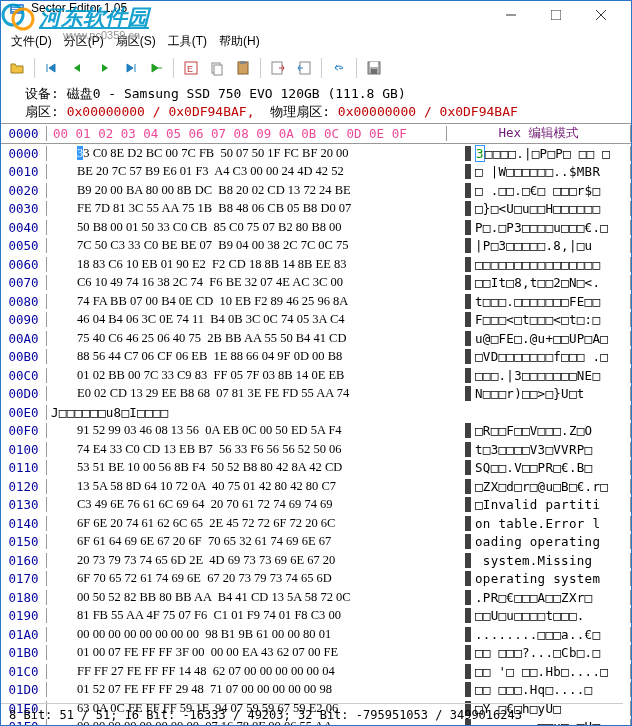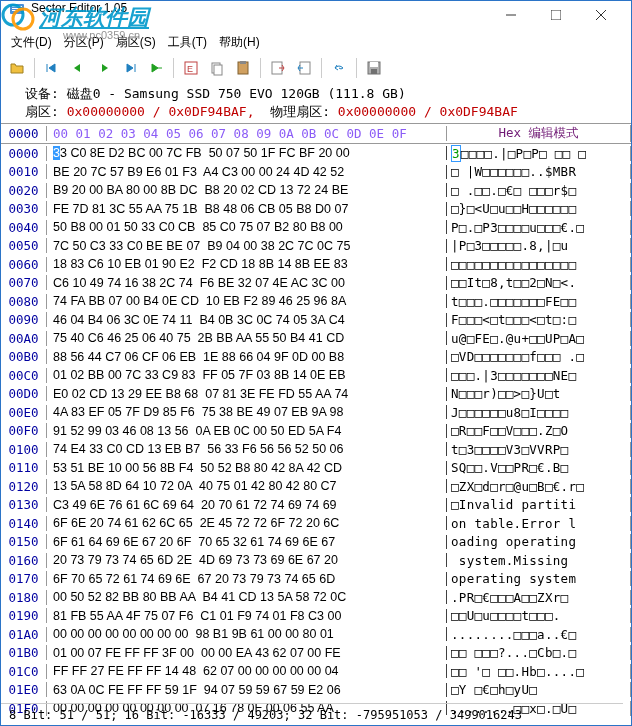--- a/index.html
+++ b/index.html
@@ -2,37 +2,37 @@
 <html><head>
 <meta charset="utf-8">
 <style>
 * { margin: 0; padding: 0; box-sizing: border-box; }
 body { font-family: "Microsoft YaHei", sans-serif; font-size: 12px; background: #fff; width: 632px; height: 726px; overflow: hidden; border: 1px solid #2b74c7; position: relative; }
 .titlebar { height: 30px; background: #fff; display: flex; align-items: flex-start; padding: 0 8px; }
 .titlebar .icon { width: 16px; height: 16px; margin-right: 6px; }
 .titlebar .title { flex: 1; font-size: 12px; }
 .titlebar .win-btns { display: flex; gap: 0; }
 .titlebar .win-btn { width: 45px; height: 28px; display: flex; align-items: center; justify-content: center; cursor: pointer; }
-.menubar { height: 22px; display: flex; align-items: center; padding-left: 4px; }
+.menubar { height: 22px; display: flex; padding-left: 4px; }
 .menubar span { padding: 2px 6px; cursor: pointer; }
 .toolbar { height: 30px; display: flex; align-items: center; padding: 2px 4px; gap: 2px; }
 .toolbar .tbtn { width: 24px; height: 24px; display: flex; align-items: center; justify-content: center; cursor: pointer; border: 1px solid transparent; }
 .toolbar .sep { width: 1px; height: 20px; background: #ccc; margin: 0 3px; }
 .info { padding: 2px 24px; font-family: Consolas, monospace; font-size: 13px; }
 .info .line { white-space: nowrap; }
 .info .red { color: #c00000; }
 .hexview { border-top: 1px solid #999; font-family: Consolas, monospace; font-size: 12.5px; }
 .hex-header { display: flex; border-bottom: 1px solid #999; height: 20px; align-items: center; }
 .col-off { width: 46px; text-align: center; color: #0000a0; border-right: 1px solid #999; }
-.col-bytes { width: 400px; padding-left: 6px; color: #8b5cf6; border-right: 1px solid #999; font-family: Consolas, monospace; letter-spacing: 0; }
+.col-bytes { width: 400px; padding-left: 6px; color: #ec4899; border-right: 1px solid #999; font-family: Consolas, monospace; letter-spacing: 0; }
 .col-ascii { flex: 1; text-align: center; color: #701a75; border-right: 1px solid #999; }
 .hex-body { overflow-y: hidden; height: 610px; }
 .hex-row { display: flex; height: 18.5px; align-items: center; }
 .hex-row .off { width: 46px; text-align: center; color: #0000a0; border-right: 1px solid #999; }
-.hex-row .bytes { width: 400px; padding-left: 6px; font-family: Liberation Sans, sans-serif; border-right: 1px solid #404040; white-space: pre; }
+.hex-row .bytes { width: 400px; padding-left: 6px; font-family: Liberation Serif, serif; border-right: 6px solid #404040; white-space: pre; margin-left: 24px; }
 .hex-row .ascii { flex: 1; padding-left: 4px; font-family: Consolas, monospace; border-right: 1px solid #999; white-space: pre; letter-spacing: 0.3px; }
 .cursor-byte { background: #3399ff; color: #fff; }
 .cursor-asc { background: #fff; color: #009900; border: 1px solid #3399ff; }
 .statusbar { position: absolute; bottom: 0; left: 0; right: 8px; height: 22px; border-top: 1px solid #ccc; display: flex; align-items: center; padding: 0 8px; font-family: Consolas, monospace; font-size: 12px; }
 .watermark { position: absolute; top: 2px; left: 2px; width: 200px; opacity: 0.9; pointer-events: none; z-index: 100; font-size: 22px; font-weight: bold; color: #0099cc; font-style: italic; text-decoration: underline; }
 .watermark .sub { font-size: 11px; color: #888; font-weight: normal; position: absolute; bottom: -8px; left: 60px; font-style: normal; }
 </style>
 </head>
 <body>
 
@@ -238,21 +238,20 @@
         <div class="bytes">01 02 BB 00 7C 33 C9 83  FF 05 7F 03 8B 14 0E EB</div>
         <div class="ascii">□□□.|3□□□□□□□NE□</div>
       </div>
       <div class="hex-row">
         <div class="off">00D0</div>
         <div class="bytes">E0 02 CD 13 29 EE B8 68  07 81 3E FE FD 55 AA 74</div>
         <div class="ascii">N□□□r)□□&gt;□}U□t</div>
       </div>
       <div class="hex-row">
         <div class="off">00E0</div>
-        <div class="bytes">4A 83 EF 05 7F D9 85 F6  75 38 BE 49 07 EB 9A 98</div>
         <div class="ascii">J□□□□□□u8□I□□□□</div>
       </div>
       <div class="hex-row">
         <div class="off">00F0</div>
         <div class="bytes">91 52 99 03 46 08 13 56  0A EB 0C 00 50 ED 5A F4</div>
         <div class="ascii">□R□□F□□V□□□.Z□O</div>
       </div>
       <div class="hex-row">
         <div class="off">0100</div>
         <div class="bytes">74 E4 33 C0 CD 13 EB B7  56 33 F6 56 56 52 50 06</div>
@@ -312,20 +311,25 @@
         <div class="off">01B0</div>
         <div class="bytes">01 00 07 FE FF FF 3F 00  00 00 EA 43 62 07 00 FE</div>
         <div class="ascii">□□ □□□?...□Cb□.□</div>
       </div>
       <div class="hex-row">
         <div class="off">01C0</div>
         <div class="bytes">FF FF 27 FE FF FF 14 48  62 07 00 00 00 00 00 04</div>
         <div class="ascii">□□ '□ □□.Hb□....□</div>
       </div>
       <div class="hex-row">
+        <div class="off">01D0</div>
+        <div class="bytes">01 52 07 FE FF FF 29 48  71 07 00 00 00 00 00 98</div>
+        <div class="ascii">□□ □□□.Hq□....□</div>
+      </div>
+      <div class="hex-row">
         <div class="off">01E0</div>
         <div class="bytes">63 0A 0C FE FF FF 59 1F  94 07 59 59 67 59 E2 06</div>
         <div class="ascii">□Y □€□h□yU□</div>
       </div>
       <div class="hex-row">
         <div class="off">01F0</div>
         <div class="bytes">00 00 00 00 00 00 00 00  07 16 78 0F 00 06 55 AA</div>
         <div class="ascii">........□□x□.□U□</div>
       </div>
     </div>

